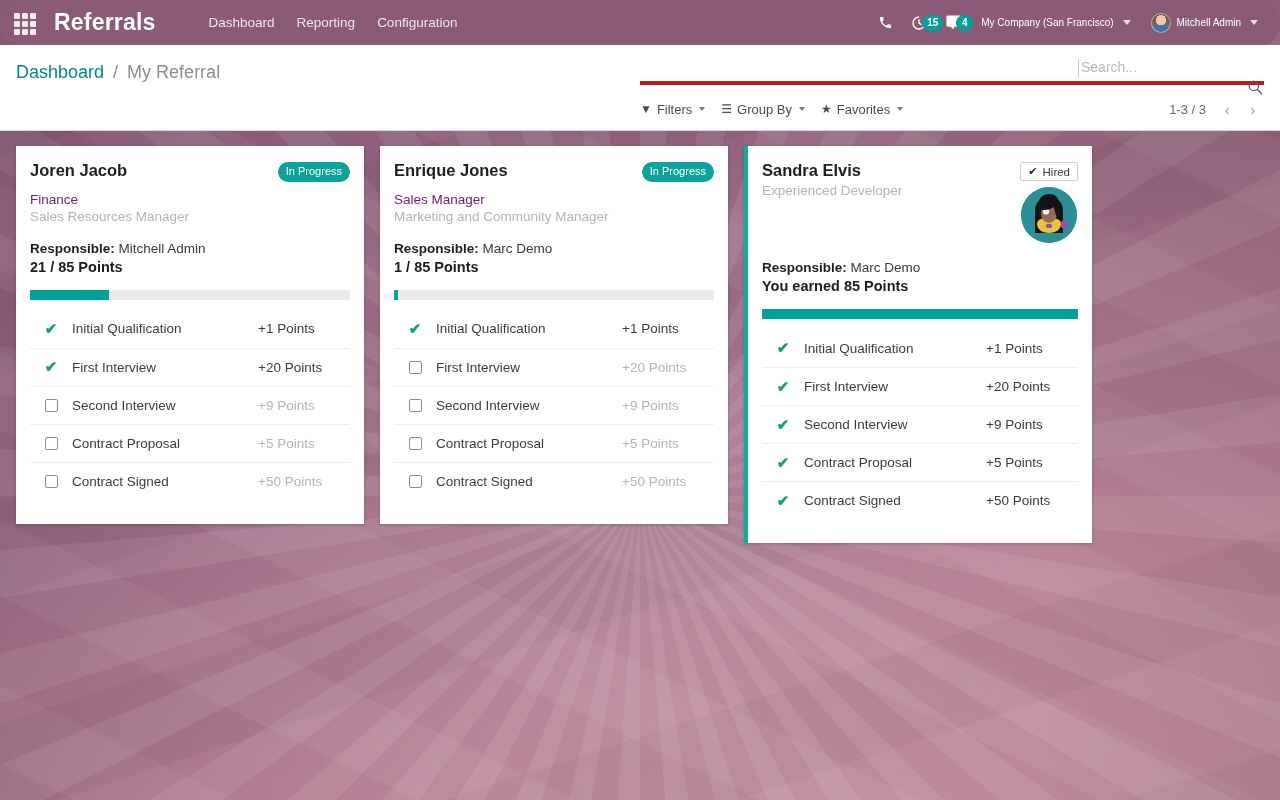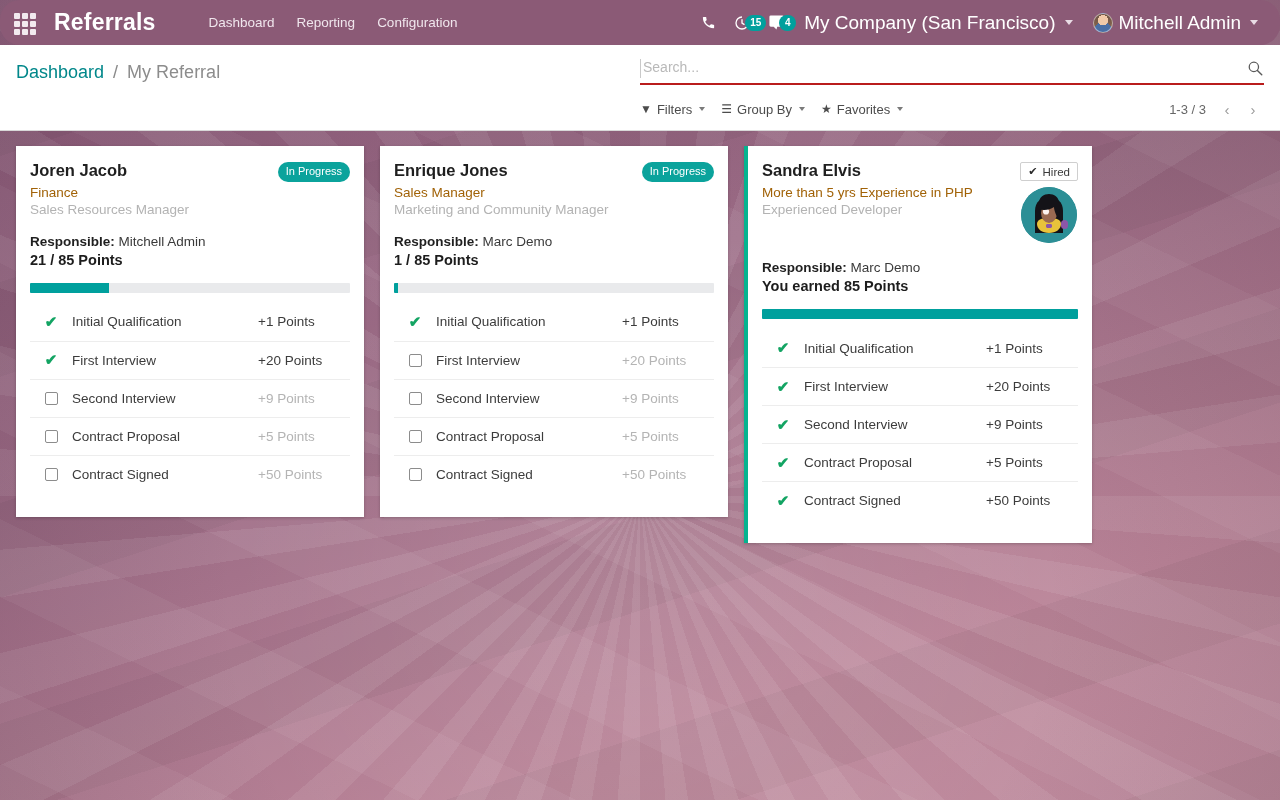--- a/index.html
+++ b/index.html
@@ -76,21 +76,21 @@
   }
   .badge-count {
     position: absolute; top: 7px; left: 20px;
     background: #00a09d; color: #fff;
     font-size: 10px; font-weight: bold; line-height: 1;
     padding: 3px 5px; border-radius: 9px; min-width: 17px; text-align: center;
   }
   .company-sel, .user-sel {
     display: flex; align-items: center; gap: 6px;
     padding: 0 10px; height: 45px; cursor: pointer;
-    font-size: 19px; color: #fff; white-space: nowrap;
+    font-size: 10px; color: #fff; white-space: nowrap;
   }
   .caret { width: 0; height: 0; border-left: 4px solid transparent;
            border-right: 4px solid transparent; border-top: 5px solid #e9dce5; margin-left: 3px; }
   .user-avatar {
     width: 20px; height: 20px; border-radius: 50%;
     background:
       radial-gradient(circle at 50% 34%, #f0c9a8 0 34%, rgba(0,0,0,0) 35%),
       radial-gradient(circle at 50% 95%, #4a6fa5 0 46%, rgba(0,0,0,0) 47%),
       linear-gradient(#6d5243, #8d6a52);
     border: 1px solid rgba(255,255,255,.5);
@@ -106,23 +106,23 @@
   }
   #breadcrumb {
     padding: 17px 0 0 16px; font-size: 18px; white-space: nowrap;
   }
   #breadcrumb .bc-link { color: #00878a; cursor: pointer; }
   #breadcrumb .bc-sep { color: #8a8a8a; margin: 0 4px; }
   #breadcrumb .bc-cur { color: #8c8c8c; }
 
   #search-area { margin-left: auto; width: 640px; padding-right: 16px; }
   #searchbar-row {
-    display: flex; align-items: flex-start;
-    border-bottom: 2px solid #b91c1c;
-    margin-top: 14px; height: 26px;
+    display: flex; align-items: flex-end;
+    border-bottom: 4px solid #b91c1c;
+    margin-top: 14px; height: 26px; flex-direction: column;
   }
   #search-input {
     flex: 1; border: none; outline: none;
     font-size: 14px; font-family: inherit; color: #333;
     padding: 0 2px 3px 2px; background: transparent;
     border-left: 1px solid #c9c9c9;
   }
   #search-input::placeholder { color: #b9b9b9; }
   .search-magnifier { width: 18px; height: 18px; cursor: pointer; flex: 0 0 auto; }
 
@@ -151,21 +151,21 @@
   .rcard {
     width: 348px; background: #fff;
     box-shadow: 0 1px 3px rgba(0,0,0,.22);
     padding: 14px 14px 10px 14px;
     position: relative;
   }
   .rcard.hired { border-left: 4px solid #05b38f; padding-left: 14px; }
   .card-head { display: flex; align-items: flex-start; }
   .card-head-text { flex: 1; min-width: 0; }
   .cand-name { font-size: 16.5px; font-weight: bold; color: #1f1f1f; line-height: 1.25; }
-  .cand-sub1 { font-size: 13.5px; color: #a16207; margin-top: 4px; }
+  .cand-sub1 { font-size: 13.5px; color: #701a75; margin-top: 11px; }
   .cand-sub2 { font-size: 13.5px; color: #b3b3b3; margin-top: 2px; }
 
   .badge-progress {
     background: #0ba39c; color: #fff;
     font-size: 11px; padding: 2px 8px; border-radius: 10px;
     white-space: nowrap; flex: 0 0 auto; margin-top: 2px; line-height: 1.45;
   }
   .badge-hired {
     border: 1px solid #cfcfcf; background: #fff; color: #3a3a3a;
     font-size: 11.5px; padding: 2px 7px; border-radius: 2px;
@@ -420,21 +420,20 @@
           <span class="step-label">Contract Signed</span>
           <span class="step-points">+50 Points</span>
         </div>
       </div>
       <div class="steps-footer"></div>
     </div>
     <div class="rcard hired">
       <div class="card-head">
         <div class="card-head-text">
           <div class="cand-name">Sandra Elvis</div>
-          <div class="cand-sub1">More than 5 yrs Experience in PHP</div>
           <div class="cand-sub2">Experienced Developer</div>
         </div>
         <div class="head-right">
           <div class="badge-hired">
             <span class="chk">✔</span>
             <span>Hired</span>
           </div>
           <div class="cand-photo"><svg viewBox="0 0 56 56" width="56" height="56">
               <circle cx="28" cy="28" r="28" fill="#2c8f96"></circle>
               <path d="M14 24c0-9 6-14 14-14s14 5 14 14v22H14z" fill="#141318"></path>

